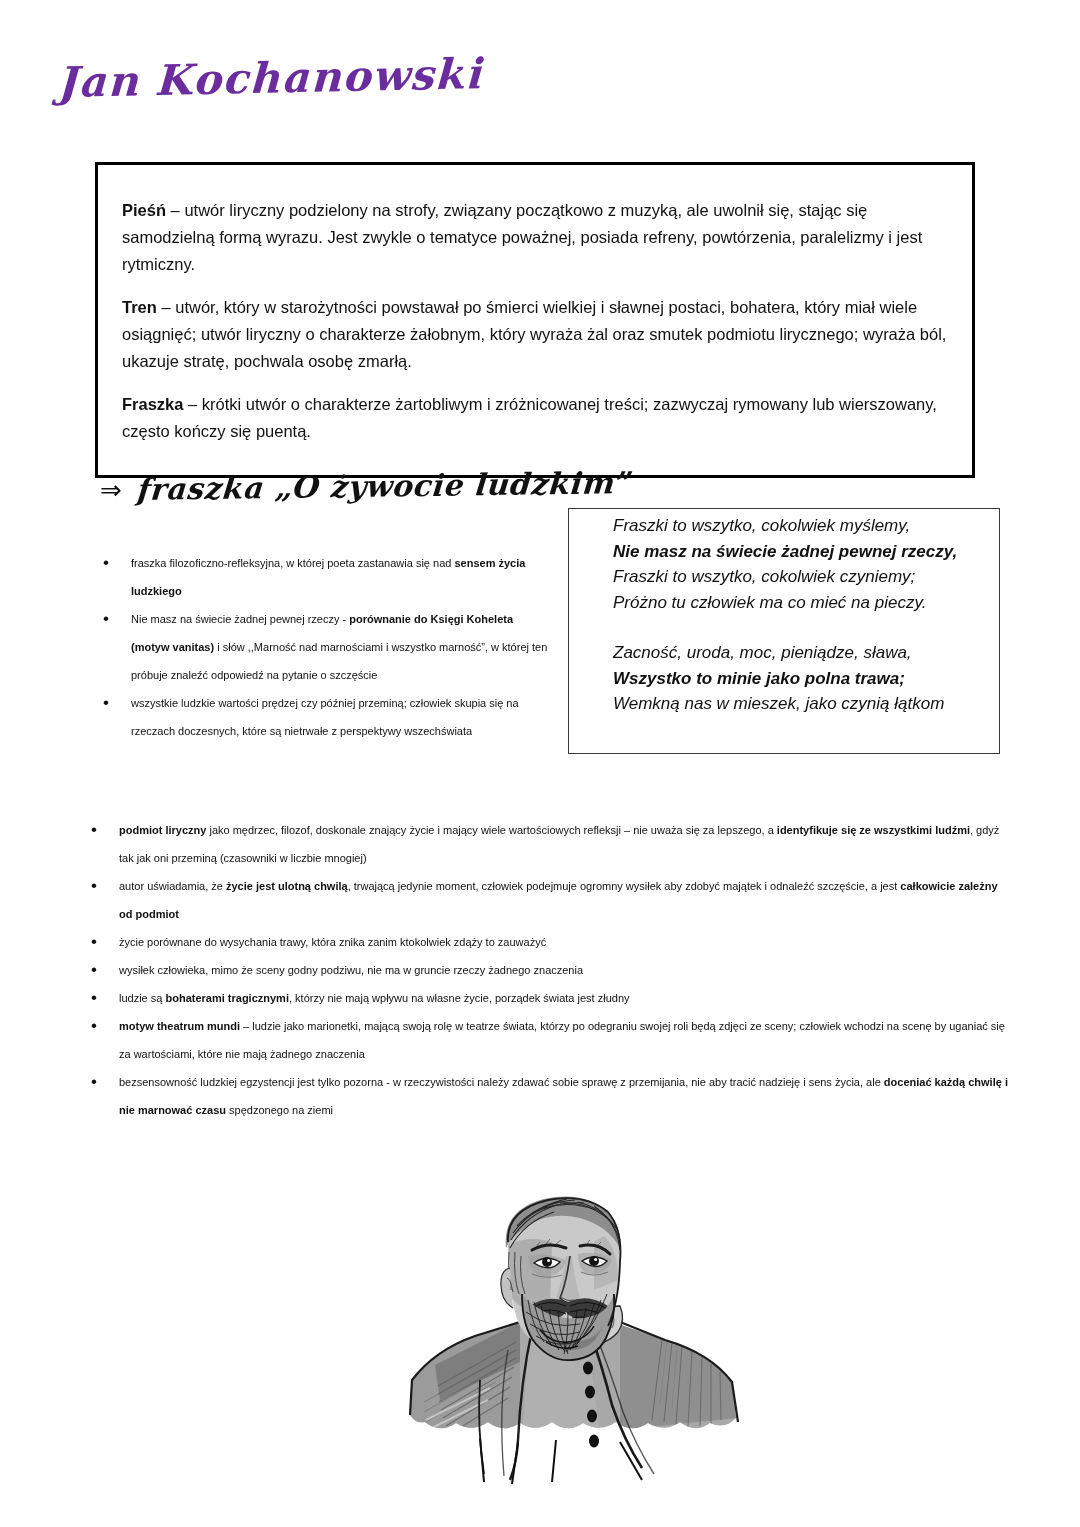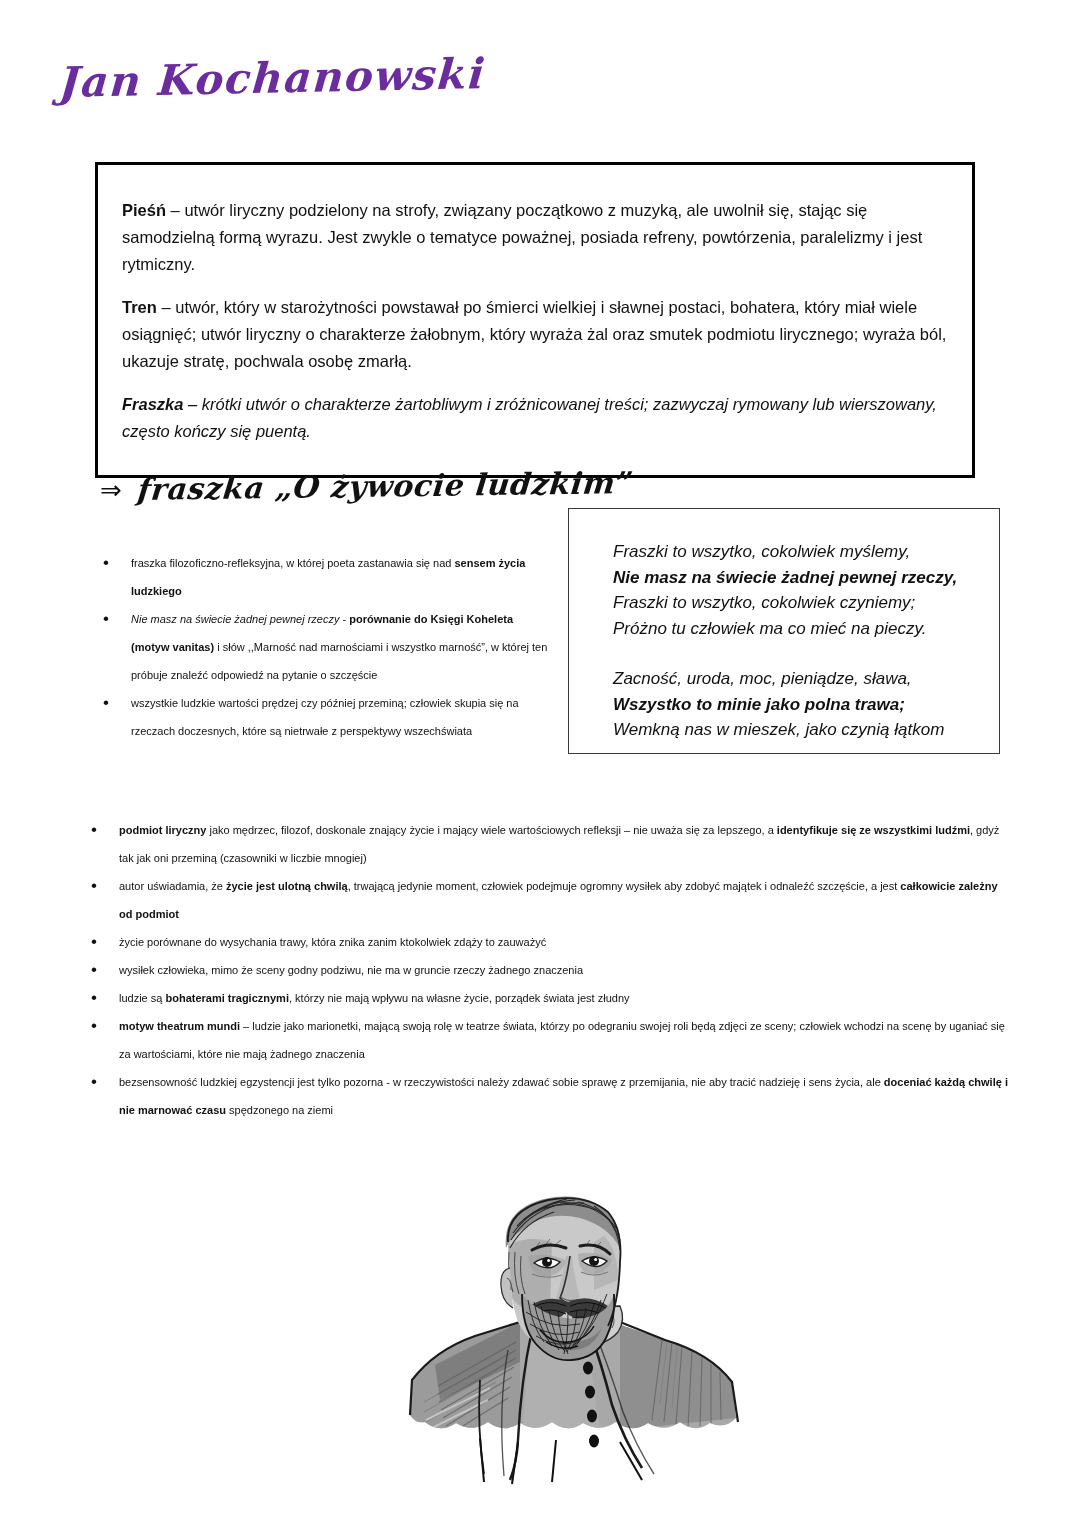--- a/index.html
+++ b/index.html
@@ -42,21 +42,21 @@
     border: 3px solid #000000;
     background: #ffffff;
     padding: 32px 24px 18px 24px;
   }
   .def-para {
     font-size: 16.5px;
     line-height: 27px;
     margin: 0 0 16px 0;
     text-align: left;
   }
-  .def-para:last-child { margin-bottom: 12px; font-style: italic; }
+  .def-para:last-child { margin-bottom: 12px; }
   .def-term { font-weight: bold; }
 
   
   .hand-heading {
     position: absolute;
     left: 100px;
     top: 472px;
     display: flex;
     align-items: center;
     gap: 14px;
@@ -82,21 +82,21 @@
   
   .poem-box {
     position: absolute;
     left: 568px;
     top: 508px;
     width: 432px;
     height: 246px;
     box-sizing: border-box;
     border: 1.5px solid #3a3a3a;
     background: #ffffff;
-    padding: 30px 14px 14px 44px;
+    padding: 4px 14px 14px 44px;
   }
   .poem-line {
     font-size: 17px;
     line-height: 25.5px;
     font-style: italic;
     white-space: nowrap;
   }
   .poem-line.b { font-weight: bold; }
   .poem-gap { height: 25px; }
 
@@ -129,21 +129,21 @@
     top: 549px;
     width: 452px;
   }
   #notes-wide {
     left: 86px;
     top: 816px;
     width: 922px;
   }
 
   b, .b { font-weight: bold; }
-  i, .i { font-style: italic; }
+  i, .i { }
 
   
   .portrait {
     position: absolute;
     left: 380px;
     top: 1190px;
     width: 380px;
     height: 300px;
   }
 </style>

